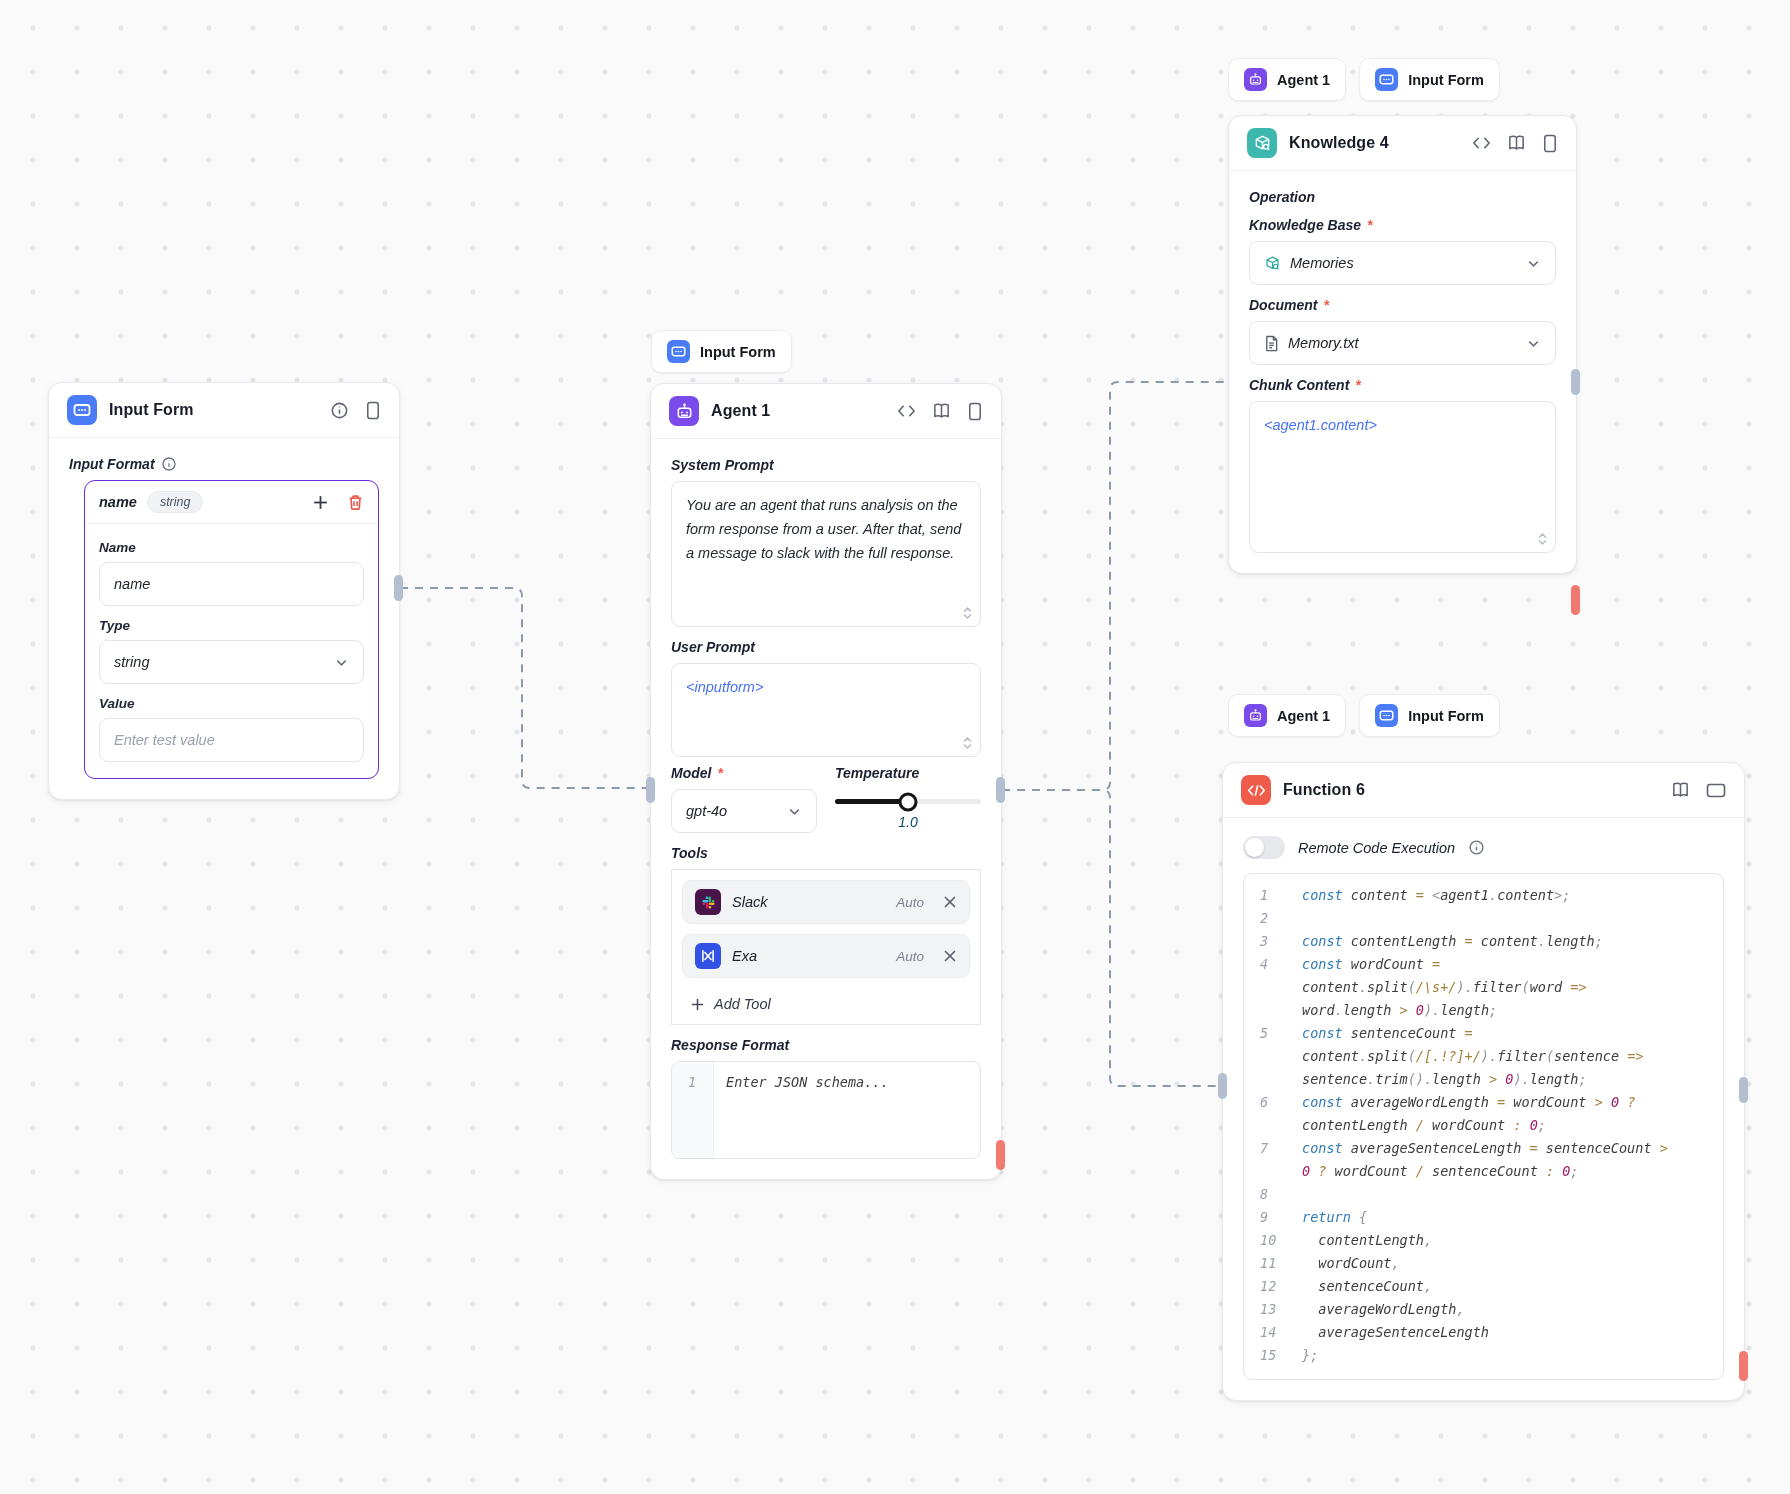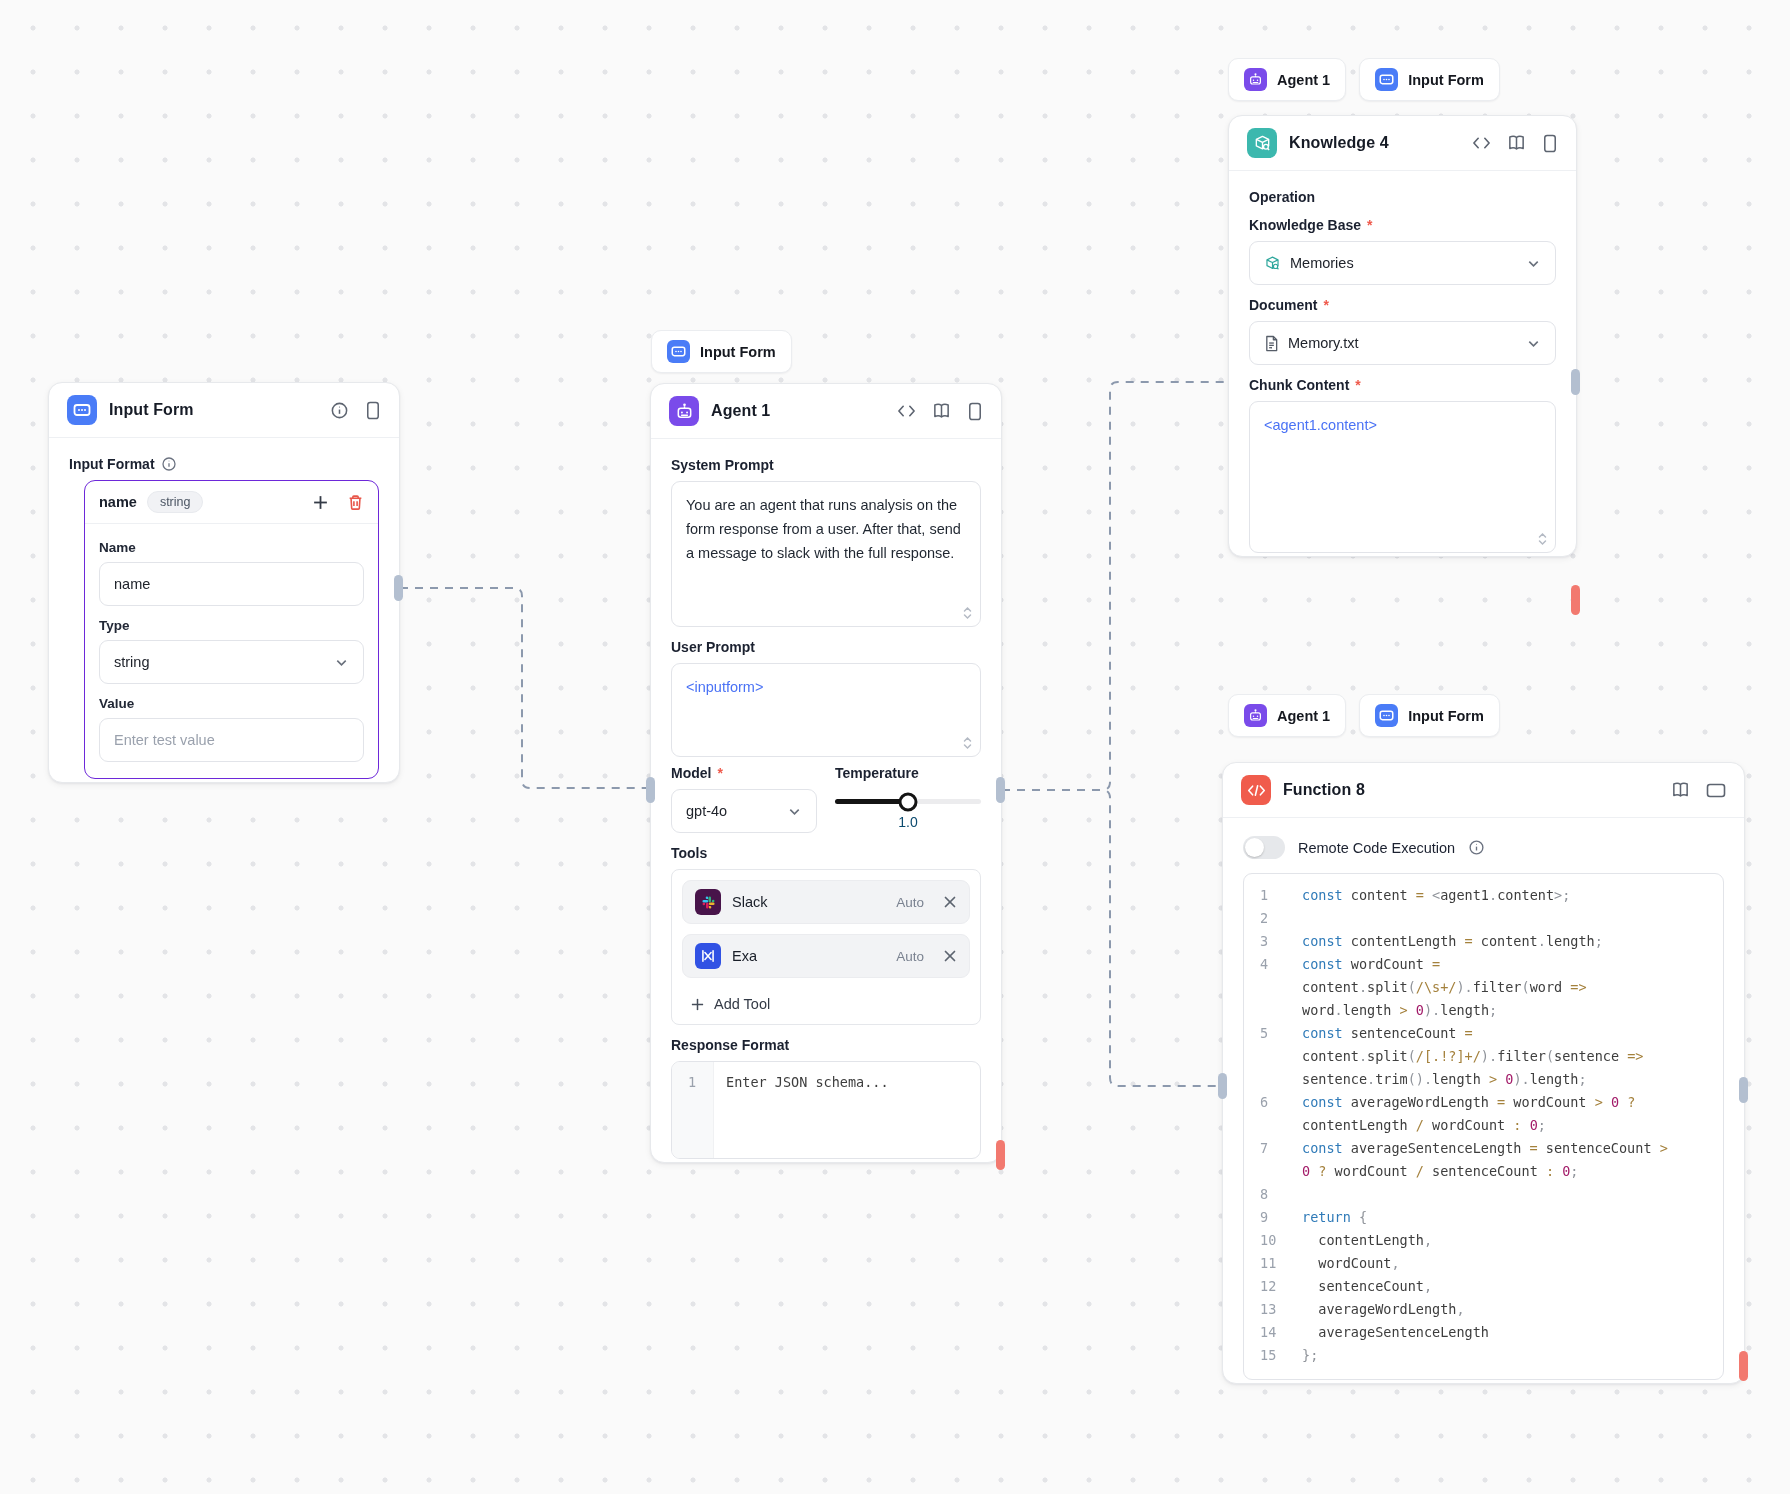--- a/index.html
+++ b/index.html
@@ -15,21 +15,21 @@
   .wires{position:absolute;left:0;top:0;z-index:0;pointer-events:none}
   .node{
     position:absolute;background:#fff;border:1px solid #e7e9ec;border-radius:14px;
     box-shadow:0 1px 2px rgba(16,24,40,.05),0 2px 6px rgba(16,24,40,.06);z-index:2;
   }
   .node-header{display:flex;align-items:center;gap:12px;padding:12px 18px;border-bottom:1px solid #eef0f3;}
   .node-icon{width:30px;height:30px;border-radius:8px;display:flex;align-items:center;justify-content:center;flex:none;}
   .node-title{font-size:16px;font-weight:700;color:#161b26;flex:1;letter-spacing:.1px;}
   .hdr-icons{display:flex;align-items:center;gap:16px;color:#5d6470;}
   .hdr-icons .hicon{display:flex;align-items:center;justify-content:center;cursor:pointer;}
-  .node-body{padding:14px 20px 3px;}
+  .node-body{padding:14px 20px 20px;font-style:italic;}
   .lbl{font-size:14px;font-weight:600;color:#1b2130;margin:12px 0 8px;display:flex;align-items:center;gap:6px;}
   .lbl:first-child{margin-top:4px;}
   .req{color:#ef5a4c;font-weight:700;}
   .selectbox,.inputbox{
     border:1px solid #e2e4e9;border-radius:9px;background:#fff;min-height:42px;
     display:flex;align-items:center;gap:9px;padding:0 14px;font-size:14.5px;color:#20242c;
   }
   .selectbox{justify-content:flex-start;cursor:pointer;}
   .selectbox .grow{flex:1;}
   .placeholder{color:#9aa1ad;}
@@ -40,21 +40,21 @@
   .token-blue{color:#4a72f5;}
   .resize-glyph{position:absolute;right:7px;bottom:6px;color:#b4bac4;}
   .chev{color:#69707c;flex:none;}
   
   .groupbox{border:1px solid #6d28d9;border-radius:11px;margin-top:4px;margin-left:15px;}
   .groupbox-head{display:flex;align-items:center;gap:10px;padding:10px 14px;border-bottom:1px solid #eef0f3;}
   .pill{background:#f1f2f5;border:1px solid #e8eaee;border-radius:999px;font-size:12.5px;color:#4b5563;padding:3px 12px;}
   .groupbox-fields{padding:4px 14px 16px;}
   .field-lbl{font-size:13.5px;font-weight:600;color:#222836;margin:12px 0 7px;}
   
-  .toolsbox{border:1px solid #e5e7eb;border-radius:8px;padding:10px;}
+  .toolsbox{border:1px solid #e5e7eb;border-radius:0;padding:10px;}
   .tool-row{display:flex;align-items:center;gap:11px;background:#f2f3f5;border:1px solid #ebecef;border-radius:9px;padding:8px 12px;margin-bottom:10px;cursor:pointer;}
   .tool-ic{width:26px;height:26px;border-radius:6px;display:flex;align-items:center;justify-content:center;flex:none;}
   .tool-name{flex:1;font-size:14.5px;font-weight:500;color:#191e28;}
   .tool-auto{font-size:13.5px;color:#7a8290;margin-right:8px;}
   .addtool{display:flex;align-items:center;gap:9px;padding:8px 8px 2px;font-size:14.5px;color:#333a46;cursor:pointer;}
   
   .codebox{border:1px solid #e2e4e9;border-radius:9px;overflow:hidden;background:#fff;}
   .code-row{display:flex;font-family:"DejaVu Sans Mono",monospace;font-size:13.5px;line-height:23px;}
   .gutter-num{width:42px;flex:none;text-align:left;padding-left:16px;color:#9aa1ac;background:transparent;}
   .rf-gutter{background:#f8f9fa;border-right:1px solid #f0f1f3;}
@@ -402,21 +402,21 @@
 
 <div class="node" style="left:1222px;top:762px;width:521px;">
   <div class="node-header">
     <span class="node-icon" style="background:#f05c4c">
       <svg width="19" height="15" viewBox="0 0 22 16" fill="none" stroke="#fff" stroke-width="1.8" stroke-linecap="round" stroke-linejoin="round">
           <path d="M6.5 3L2 8l4.5 5"></path>
           <path d="M15.5 3L20 8l-4.5 5"></path>
           <line x1="12.3" y1="2.5" x2="9.7" y2="13.5"></line>
         </svg>
     </span>
-    <span class="node-title">Function 8</span>
+    <span class="node-title">Function 6</span>
     <span class="hdr-icons">
       <span class="hicon">
           <svg width="19" height="18" viewBox="0 0 20 18" fill="none" stroke="currentColor" stroke-width="1.6" stroke-linejoin="round">
             <path d="M10 3.2C8.2 1.8 5 1.9 3 2.7v12.1c2-.8 5.2-.9 7 .5 1.8-1.4 5-1.3 7-.5V2.7c-2-.8-5.2-.9-7 .5z"></path>
             <line x1="10" y1="3.4" x2="10" y2="15"></line>
           </svg>
         </span>
       <span class="hicon">
           <svg width="20" height="15" viewBox="0 0 20 15" fill="none" stroke="currentColor" stroke-width="1.6">
             <rect x="1.5" y="1.5" width="17" height="12" rx="2.5"></rect>

